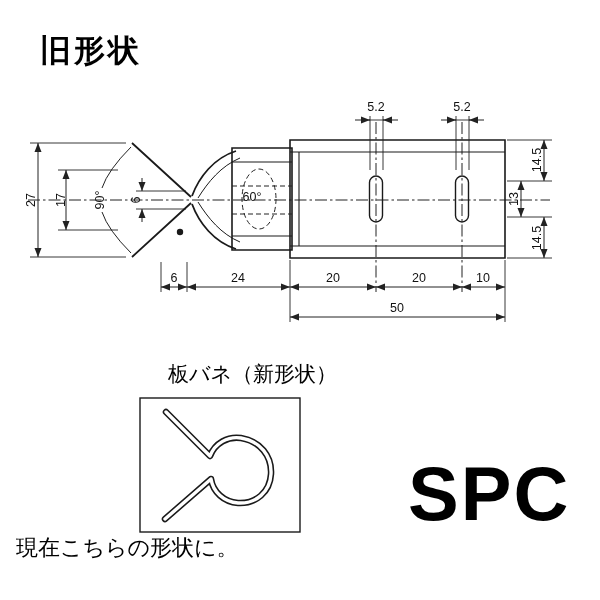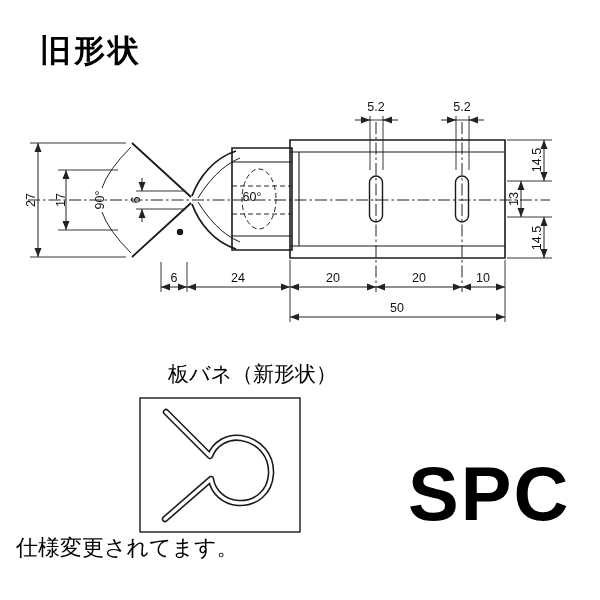--- a/index.html
+++ b/index.html
@@ -126,15 +126,15 @@
     </g>
   </svg>
 
   <div id="box-label">板バネ（新形状）</div>
 
   <div id="note">
   </div>
 
   <div id="watermark">SPC</div>
 
-  <div id="footer-note">仕様変更されてます。</div>
+  <div id="footer-note">現在こちらの形状に。</div>
 
 </div>
 
 </body></html>

